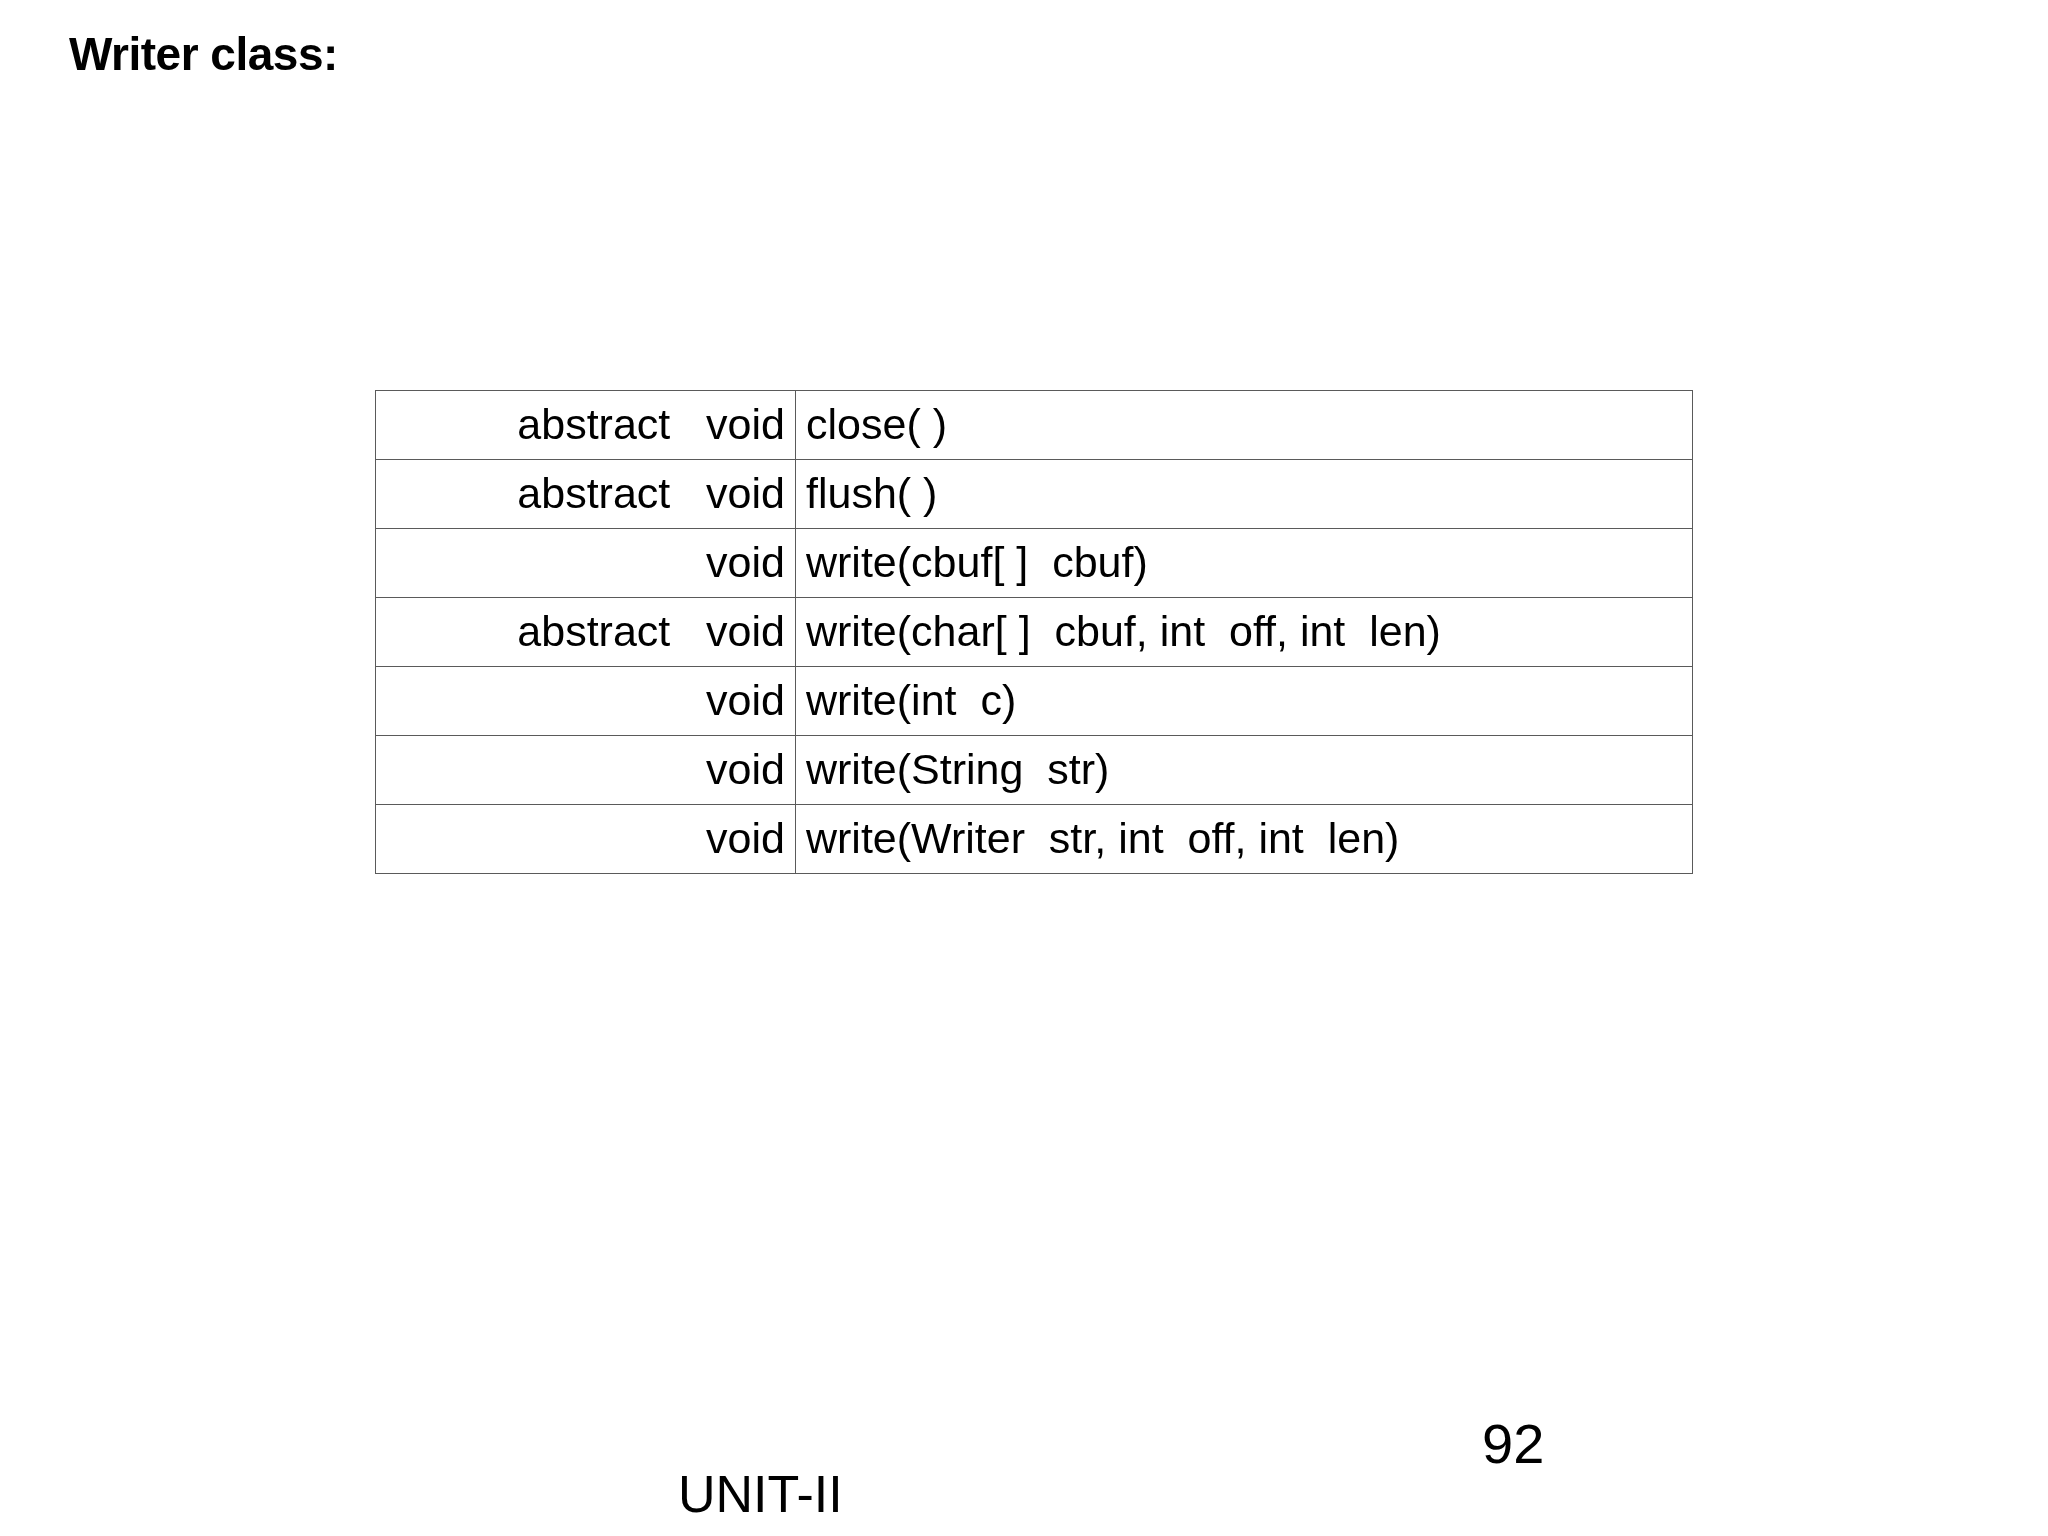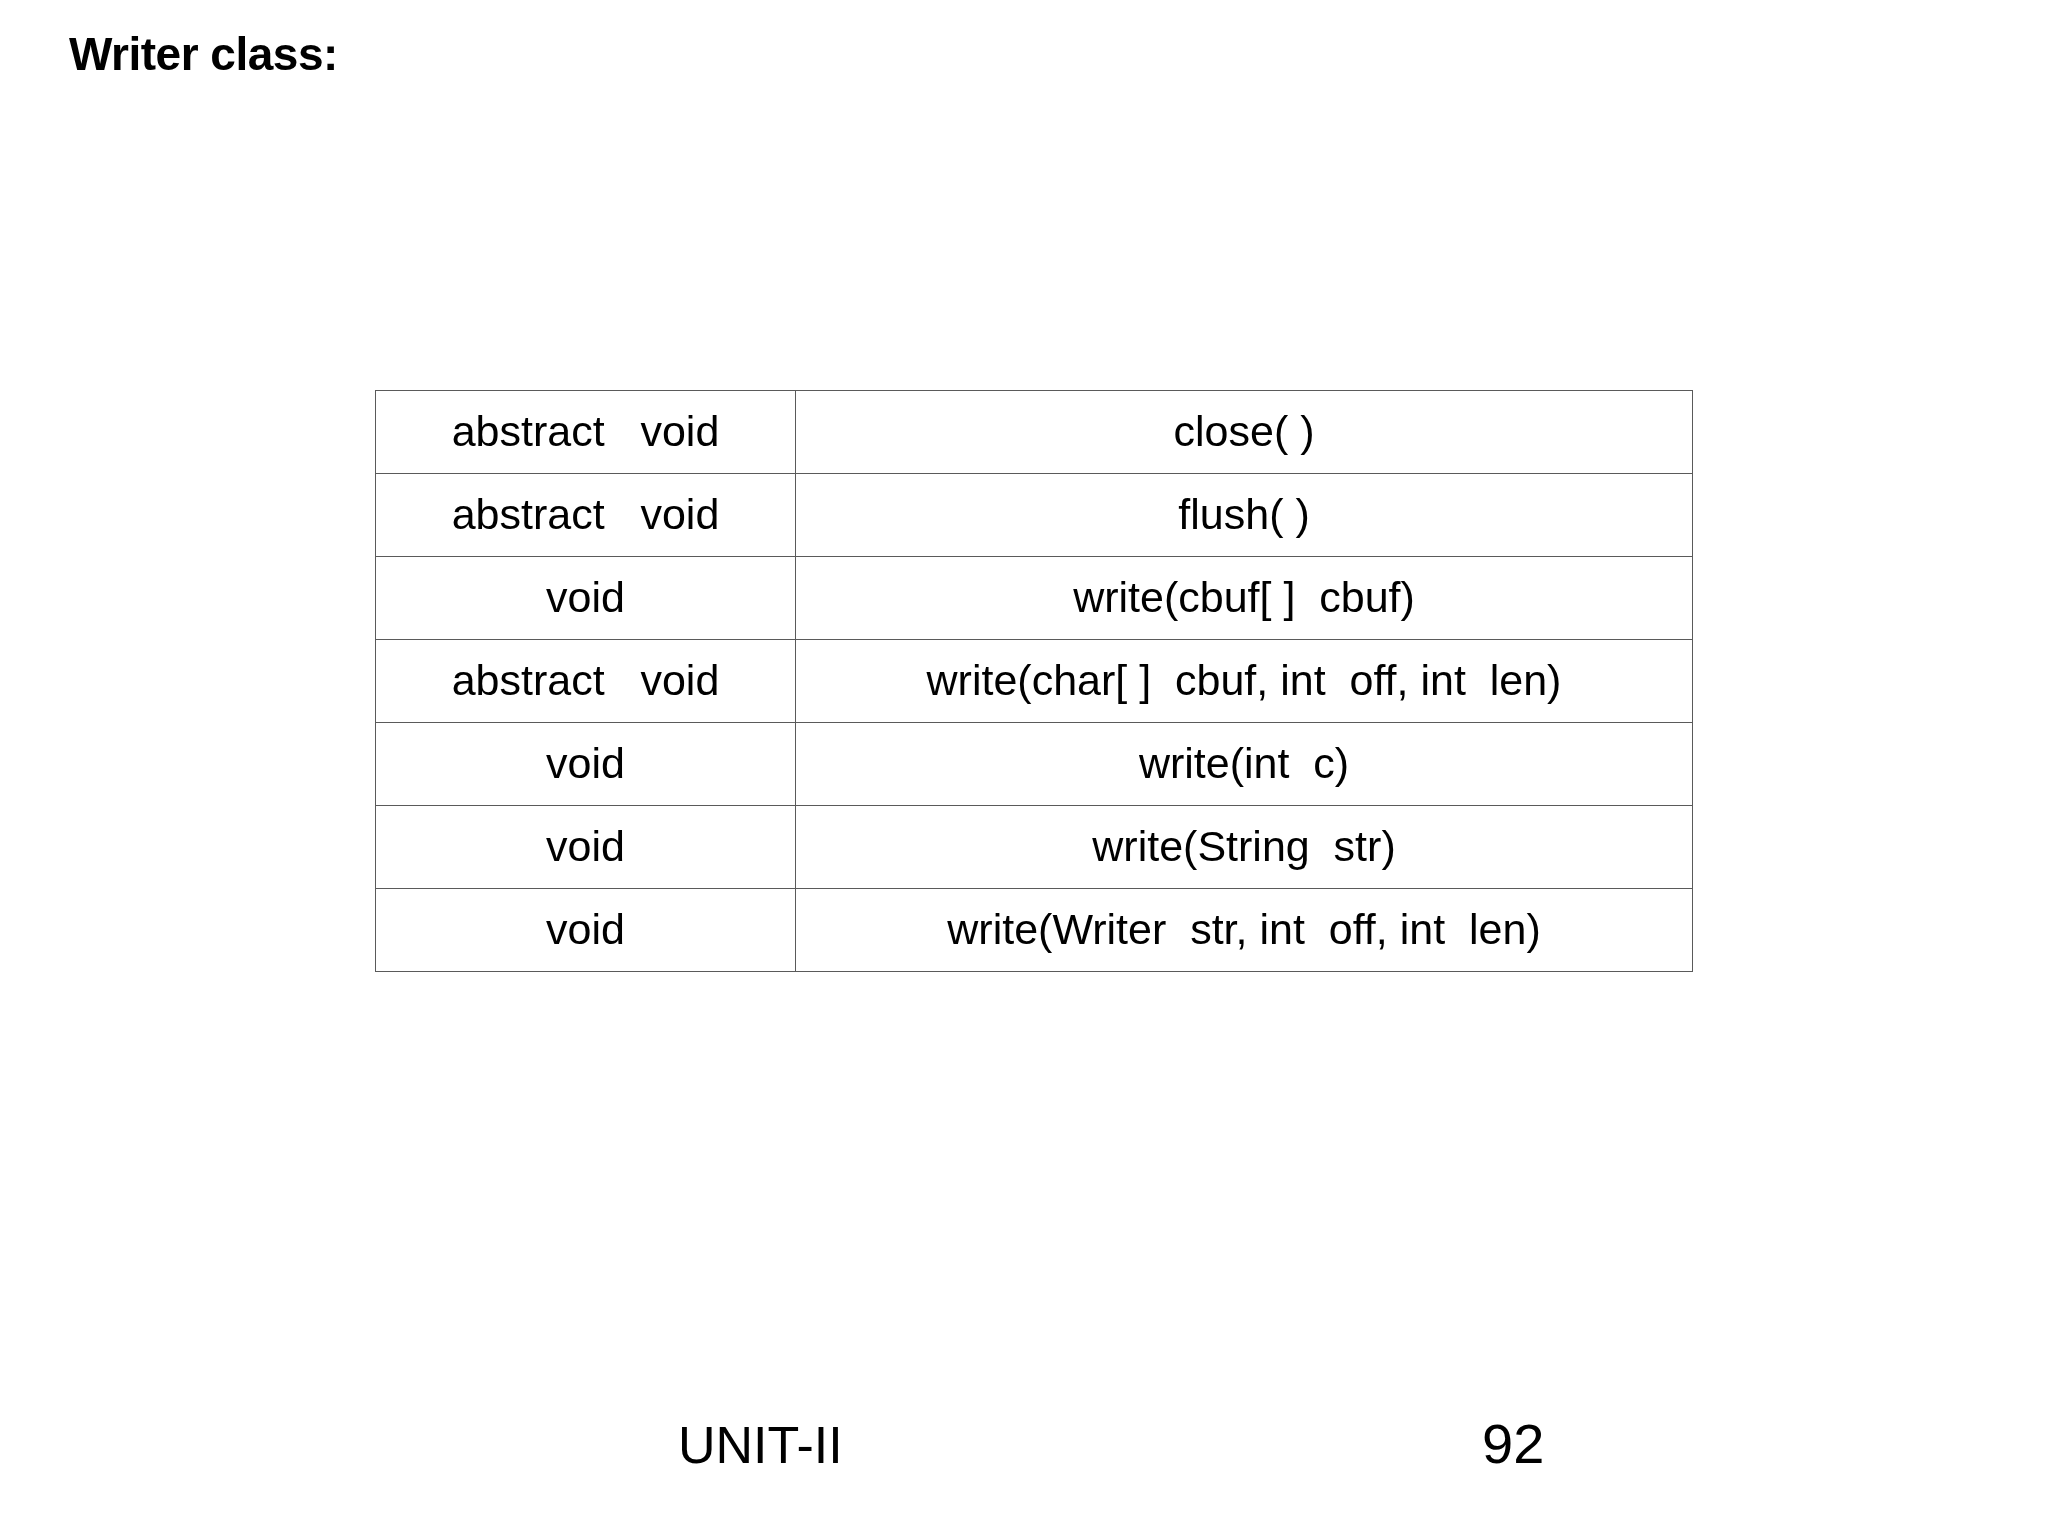--- a/index.html
+++ b/index.html
@@ -36,27 +36,26 @@
     width: 1318px;
   }
   table.methods-table {
     width: 100%;
     border-collapse: collapse;
     table-layout: fixed;
   }
   table.methods-table td {
     border: 1px solid #5a5a5a;
     height: 68px;
-    padding: 7px 10px;
+    padding: 0 10px;
     font-size: 43px;
     line-height: 1.05;
     vertical-align: middle;
     white-space: pre;
     overflow: visible;
-    text-align: center;
   }
   td.col-modifier {
     width: 399px;
     text-align: right;
     padding-right: 16px;
   }
   td.col-signature {
     text-align: left;
     padding-left: 16px;
   }
@@ -64,21 +63,21 @@
     font-weight: normal;
   }
   .method-args {
     font-weight: normal;
   }
 
   
   .footer-unit {
     position: absolute;
     left: 678px;
-    top: 1419px;
+    top: 1468px;
     font-size: 52px;
     line-height: 1;
     white-space: pre;
   }
   .footer-pagenum {
     position: absolute;
     left: 1482px;
     top: 1416px;
     font-size: 56px;
     line-height: 1;

